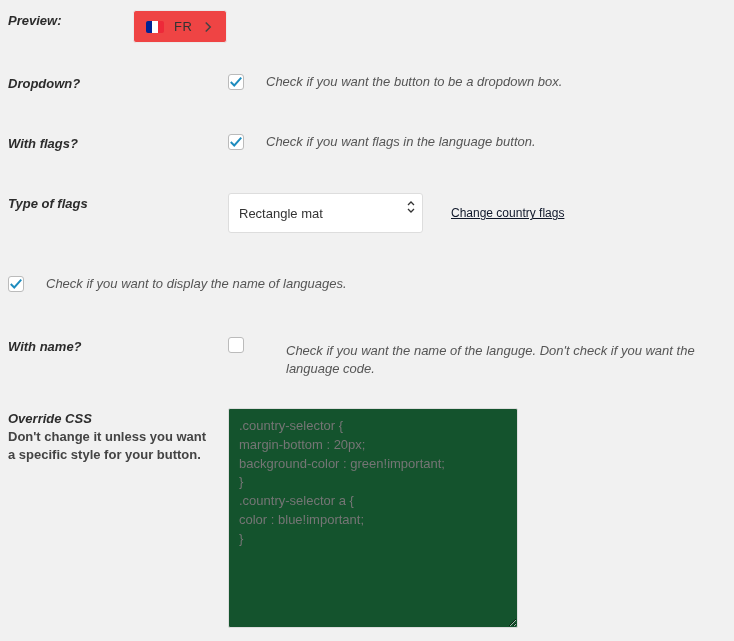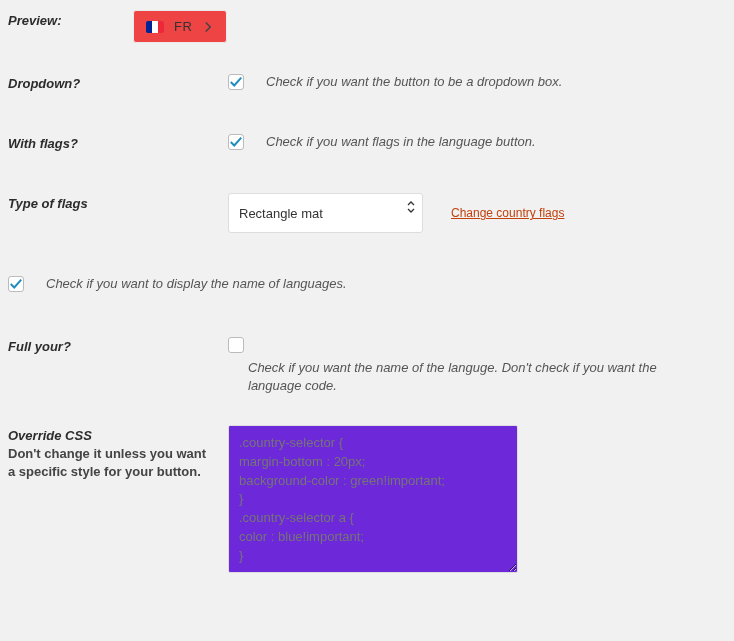--- a/index.html
+++ b/index.html
@@ -33,21 +33,21 @@
       color: #444;
       margin-top: 2px;
       line-height: 1.4;
       padding-right: 20px;
     }
     .control-col {
       flex: 1;
       display: flex;
       align-items: flex-start;
     }
-    .control-col.stack { flex-direction: column; }
+    .control-col.stack { flex-direction: row; }
     .checkbox {
       width: 16px;
       height: 16px;
       border: 1px solid #bbb;
       border-radius: 3px;
       background: #fff;
       display: inline-flex;
       align-items: center;
       justify-content: center;
       margin-right: 22px;
@@ -102,31 +102,31 @@
     }
     .select-arrows {
       position: absolute;
       right: 8px;
       top: 6px;
       width: 8px;
       height: 16px;
       pointer-events: none;
     }
     .link {
-      color: #c2410c;
+      color: #0f172a;
       font-size: 12px;
       margin-left: 28px;
       align-self: center;
     }
     .cssbox {
       width: 290px;
-      height: 148px;
+      height: 220px;
       border: 1px solid #ddd;
       border-radius: 2px;
-      background: #6d28d9;
+      background: #14532d;
       padding: 8px 10px;
       font-family: -apple-system, Helvetica, Arial, sans-serif;
       font-size: 13px;
       color: #aaa;
       resize: both;
       white-space: pre;
       line-height: 1.45;
     }
   </style>
 </head>
@@ -202,21 +202,21 @@
       <svg viewBox="0 0 16 16">
           <path d="M2 8l4 4 8-9" fill="none" stroke="#1e8cbe" stroke-width="2.2"></path>
         </svg>
     </span>
     <span class="helptext">Check if you want to display the name of languages.</span>
   </div>
 </div>
 
 <div class="row" style="margin-bottom:30px;">
   <div class="label-col">
-    <div class="label">Full your?</div>
+    <div class="label">With name?</div>
   </div>
   <div class="control-col stack">
     <span class="checkbox">
       
     </span>
     <span class="helptext" style="margin-top:6px; margin-left:20px;">Check if you want the name of the languge. Don't check if you want the language code.</span>
   </div>
 </div>
 
 <div class="row" style="margin-bottom:10px;">

